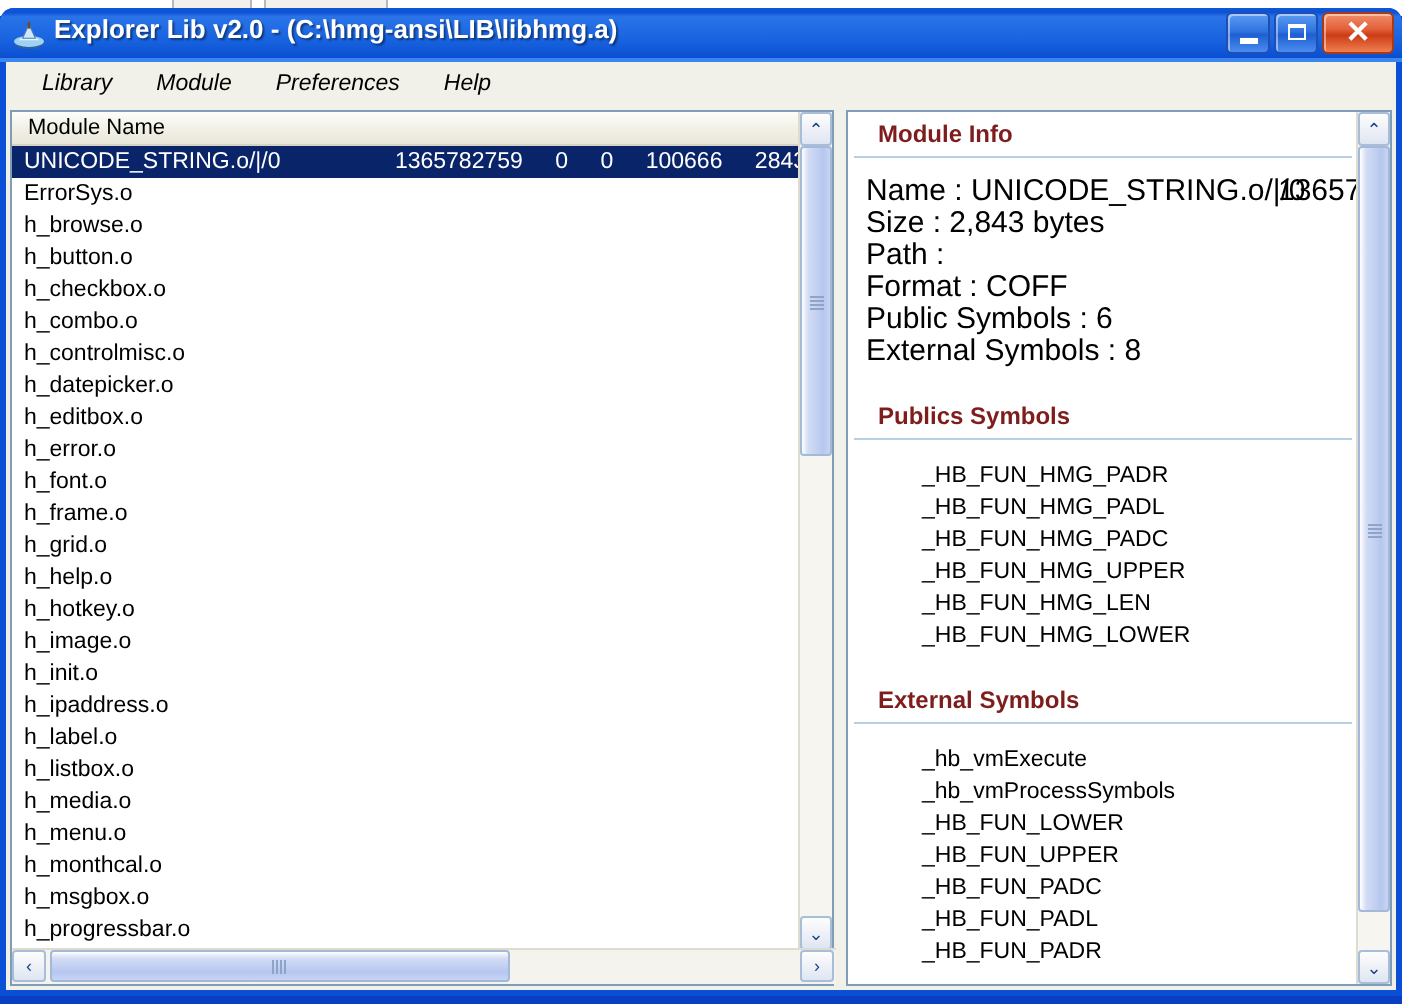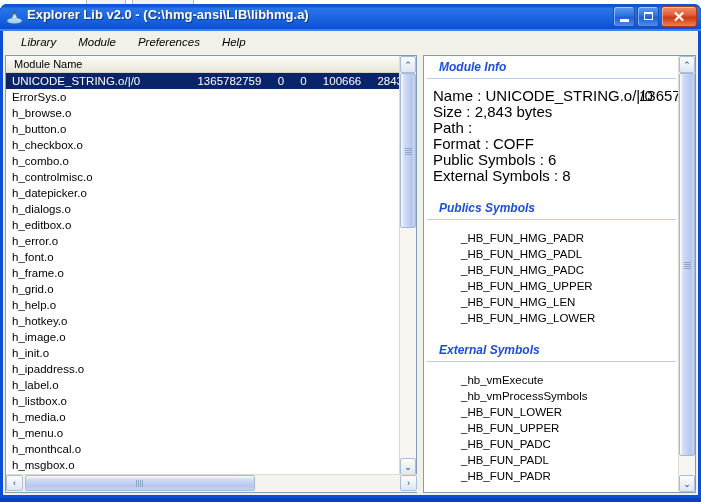--- a/index.html
+++ b/index.html
@@ -181,25 +181,24 @@
     border: 1px solid #7f9db9;
     box-sizing: border-box;
     overflow: hidden;
   }
   .info-scroll-area {
     position: absolute; left: 0; top: 0;
     width: 255px; height: 436px;
     overflow: hidden;
   }
   .sec-head {
-    font-size: 12px; font-weight: bold; color: #1d4ed8;
+    font-size: 12px; font-weight: bold; color: #7f1d1d;
     padding: 5px 0 4px 12px;
     border-bottom: 1px solid #b8cfe8;
     margin: 0 3px 0 3px;
-    font-style: italic;
   }
   .sec-head.first { padding-top: 4px; }
   .info-lines { padding: 9px 0 0 9px; }
   .info-line {
     font-size: 15px; color: #000;
     line-height: 16px;
     white-space: nowrap;
     position: relative;
   }
   .info-line .trunc {
@@ -344,21 +343,20 @@
           </span>
         </div>
         <div id="lv-rows">
             <div class="lv-row">ErrorSys.o</div>
             <div class="lv-row">h_browse.o</div>
             <div class="lv-row">h_button.o</div>
             <div class="lv-row">h_checkbox.o</div>
             <div class="lv-row">h_combo.o</div>
             <div class="lv-row">h_controlmisc.o</div>
             <div class="lv-row">h_datepicker.o</div>
-            <div class="lv-row">h_dialogs.o</div>
             <div class="lv-row">h_editbox.o</div>
             <div class="lv-row">h_error.o</div>
             <div class="lv-row">h_font.o</div>
             <div class="lv-row">h_frame.o</div>
             <div class="lv-row">h_grid.o</div>
             <div class="lv-row">h_help.o</div>
             <div class="lv-row">h_hotkey.o</div>
             <div class="lv-row">h_image.o</div>
             <div class="lv-row">h_init.o</div>
             <div class="lv-row">h_ipaddress.o</div>

